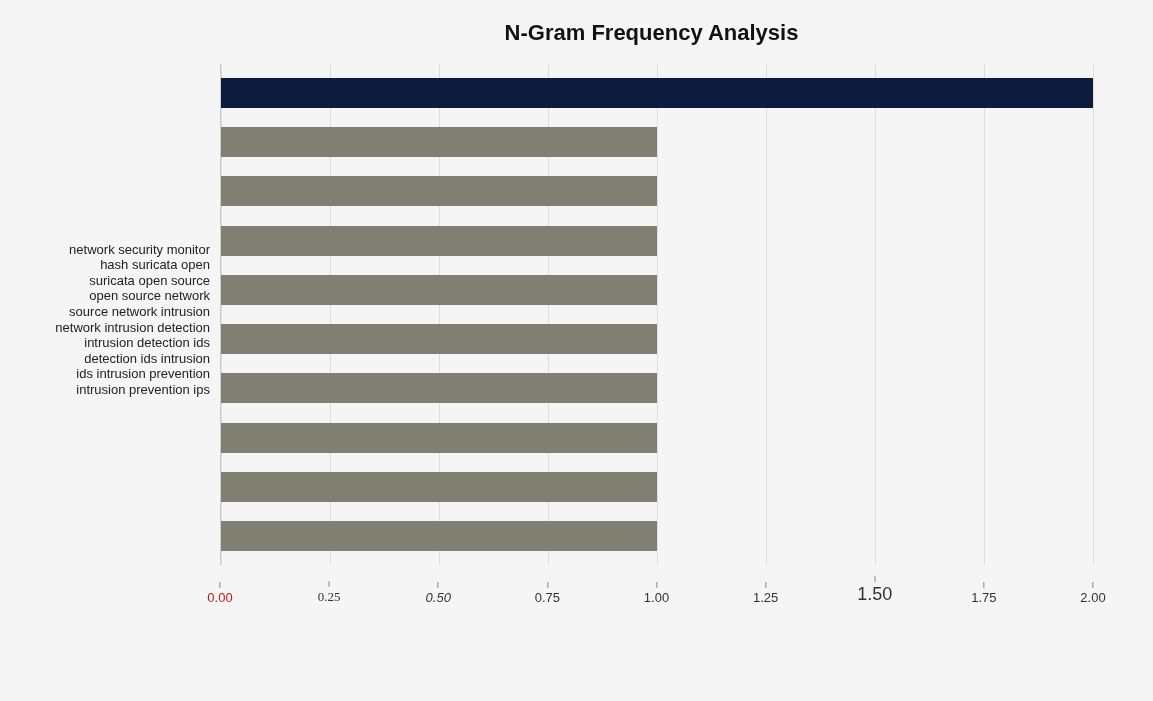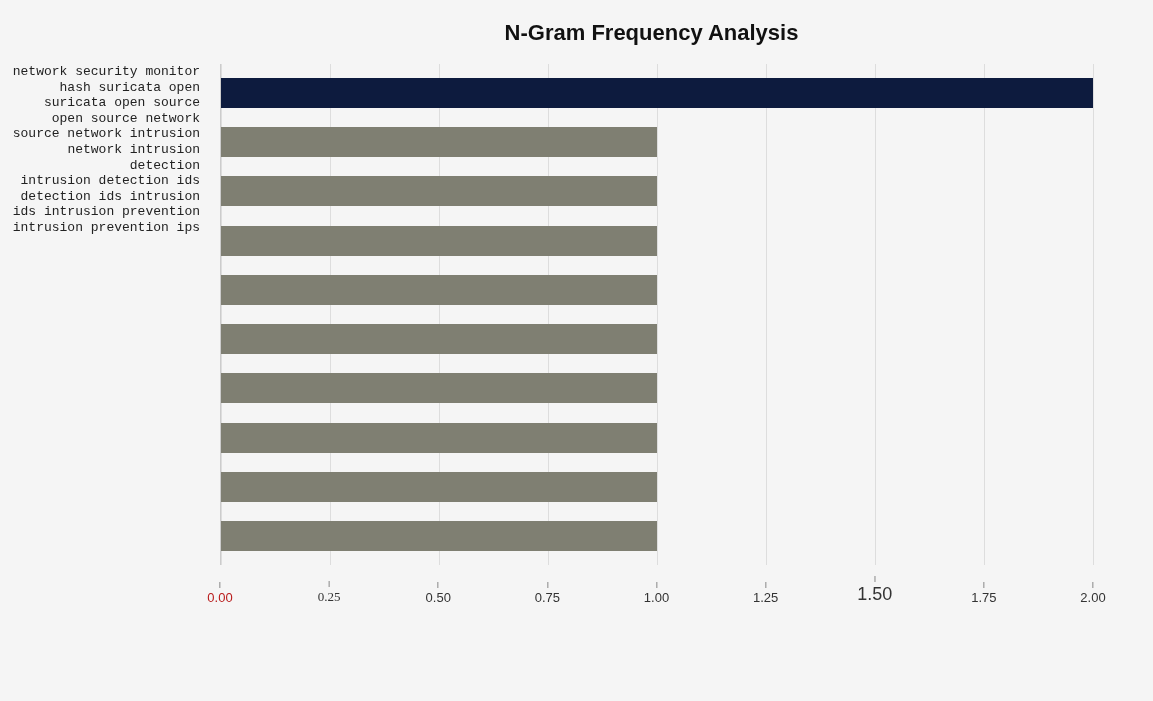--- a/index.html
+++ b/index.html
@@ -29,26 +29,25 @@
     }
     .chart-area {
       display: flex;
       flex-direction: row;
       width: 100%;
       height: calc(100% - 60px);
     }
     .y-labels {
       display: flex;
       flex-direction: column;
-      justify-content: flex-start;
+      justify-content: center;
       width: 210px;
       flex-shrink: 0;
-      padding-right: 20px;
+      padding-right: 10px;
       padding-bottom: 30px;
-      font-family: Liberation Mono, monospace;
     }
     .y-label {
       text-align: right;
       font-size: 13px;
       color: #222;
       line-height: 1.2;
       display: flex;
       align-items: center;
       justify-content: flex-end;
     }
@@ -196,21 +195,21 @@
           <div class="x-tick" style="left: 0%;">
             <div class="x-tick-line"></div>
             <div style="font-size: 13px; color: #b91c1c;">0.00</div>
           </div>
           <div class="x-tick" style="left: 12.5%;">
             <div class="x-tick-line"></div>
             <div style="font-size: 13px; color: rgb(51, 51, 51); font-family: Liberation Serif, serif;">0.25</div>
           </div>
           <div class="x-tick" style="left: 25%;">
             <div class="x-tick-line"></div>
-            <div style="font-size: 13px; color: rgb(51, 51, 51);">0.50</div>
+            <div style="font-size: 13px; color: rgb(51, 51, 51); font-style: italic;">0.50</div>
           </div>
           <div class="x-tick" style="left: 37.5%; justify-content: space-between;">
             <div class="x-tick-line"></div>
             <div style="font-size: 13px; color: rgb(51, 51, 51);">0.75</div>
           </div>
           <div class="x-tick" style="left: 50%;">
             <div class="x-tick-line"></div>
             <div style="font-size: 13px; color: rgb(51, 51, 51);">1.00</div>
           </div>
           <div class="x-tick" style="left: 62.5%; text-align: right;">

